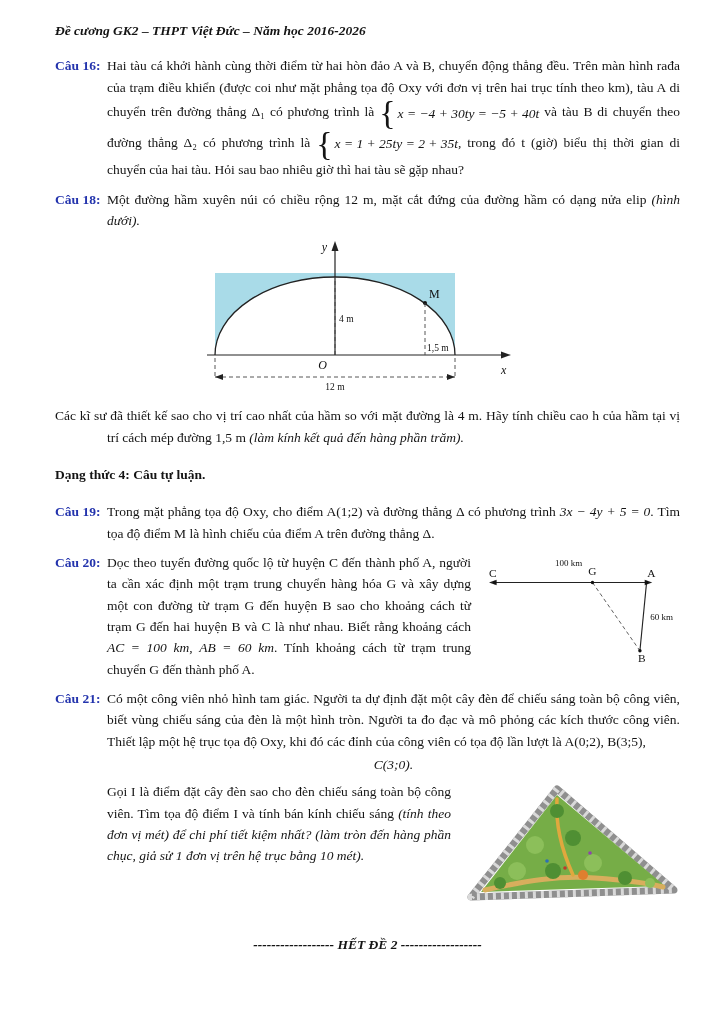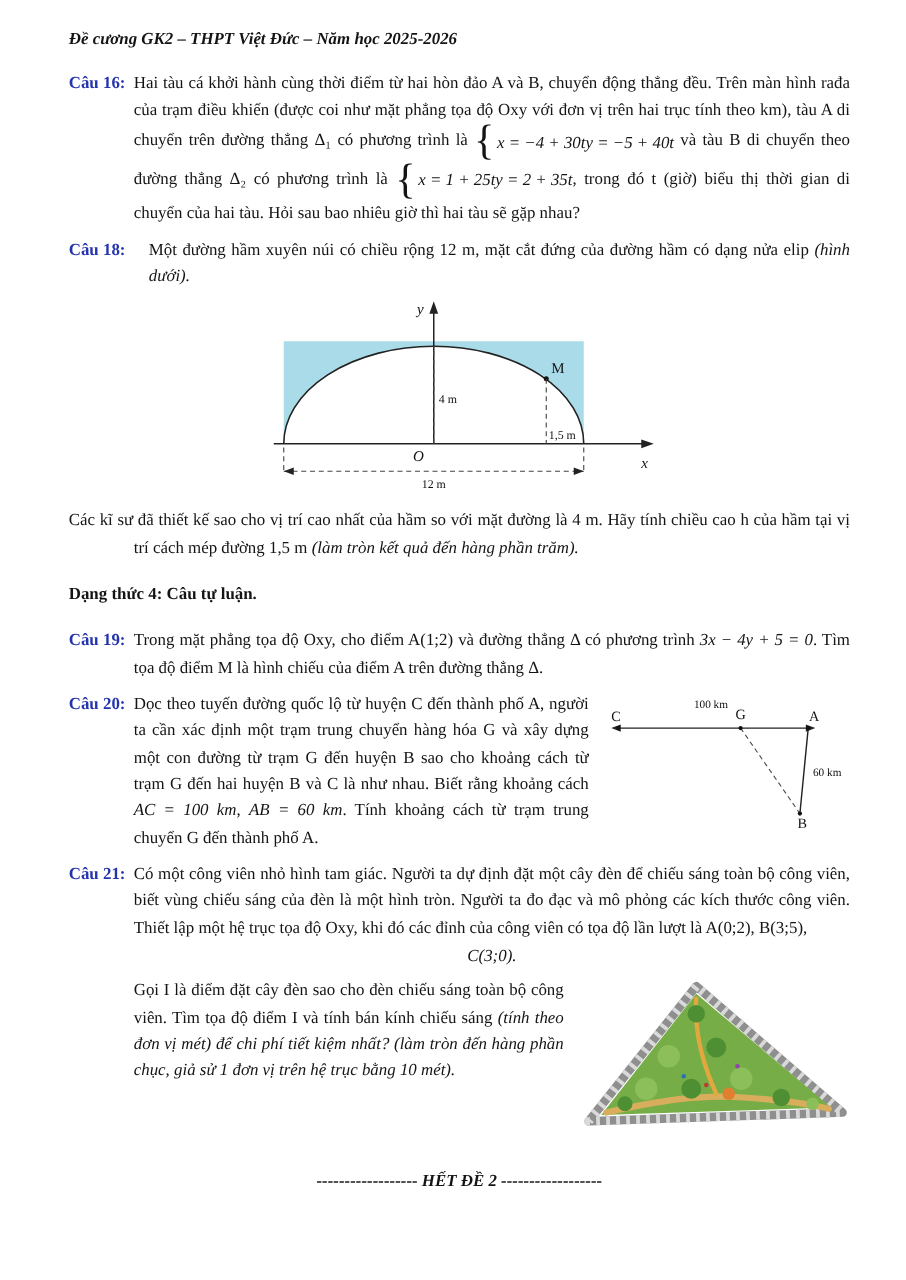--- a/index.html
+++ b/index.html
@@ -41,21 +41,21 @@
   svg .tree-dark { fill:var(--park_green_dark); }
   svg .tree-mid { fill:#8cbf5a; }
   svg .path-main { fill:none; stroke:var(--park_path); stroke-width:5; stroke-linecap:round; }
   svg .path-side { fill:none; stroke:#e0a83e; stroke-width:3.5; stroke-linecap:round; }
 </style>
 </head>
 <body>
 
 <div class="page">
 
-  <div class="doc-header">Đề cương GK2 – THPT Việt Đức – Năm học 2025-2026</div>
+  <div class="doc-header">Đề cương GK2 – THPT Việt Đức – Năm học 2016-2026</div>
 
   <div class="q">
     <div class="q-label">Câu 16:</div>
     <div class="q-body">
       <span>Hai tàu cá khởi hành cùng thời điểm từ hai hòn đảo A và B, chuyển động thẳng đều. Trên màn hình rađa của trạm điều khiển (được coi như mặt phẳng tọa độ Oxy với đơn vị trên hai trục tính theo km), tàu A di chuyển trên đường thẳng Δ₁ có phương trình là </span><span class="cases">
           <span class="brace">{</span>
           <span class="eqs">
             <span>x = −4 + 30t</span>
             <span>y = −5 + 40t</span>
           </span>
@@ -64,21 +64,21 @@
           <span class="brace">{</span>
           <span class="eqs">
             <span>x = 1 + 25t</span>
             <span>y = 2 + 35t</span>
           </span>
         </span><span>, trong đó t (giờ) biểu thị thời gian di chuyển của hai tàu. Hỏi sau bao nhiêu giờ thì hai tàu sẽ gặp nhau?</span>
     </div>
   </div>
 
 
-  <div class="q" style="margin-bottom:2px;gap:12px;">
+  <div class="q" style="margin-bottom:2px;">
     <div class="q-label">Câu 18:</div>
     <div class="q-body">
       <span>Một đường hầm xuyên núi có chiều rộng 12 m, mặt cắt đứng của đường hầm có dạng nửa elip </span><span class="it">(hình dưới).</span>
       <div class="fig-center">
         <svg viewBox="0 0 310 158" width="310" height="158">
           <rect class="sea" x="10" y="36" width="240" height="82"></rect>
           <path class="ellipse-fill" d="M 10 118 A 120 78 0 0 1 250 118 Z"></path>
           <path class="ellipse-arc" d="M 10 118 A 120 78 0 0 1 250 118"></path>
           <line class="axis" x1="2" y1="118" x2="300" y2="118"></line>
           <polygon class="solid" points="306,118 296,114.5 296,121.5"></polygon>
@@ -98,21 +98,21 @@
           <text class="lbl" x="224" y="61">M</text>
           <text class="lbl small" x="134" y="85">4 m</text>
           <text class="lbl small" x="222" y="114">1,5 m</text>
           <text class="lbl small" x="130" y="153" text-anchor="middle">12 m</text>
         </svg>
       </div>
     </div>
   </div>
 
   <div class="full-para">
-    <span>Các kĩ sư đã thiết kế sao cho vị trí cao nhất của hầm so với mặt đường là 4 m. Hãy tính chiều cao h của hầm tại vị trí cách mép đường 1,5 m </span><span class="it">(làm tròn kết quả đến hàng phần trăm).</span>
+    <span>Các kĩ sư đã thiết kế sao cho vị trí cao nhất của hầm so với mặt đường là 4 m. Hãy tính chiều cao h của hầm tại vị trí cách mép đường 1,5 m </span><span class="it">(làm kính kết quả đến hàng phần trăm).</span>
   </div>
 
   <div class="section-title">Dạng thức 4: Câu tự luận.</div>
 
   <div class="q">
     <div class="q-label">Câu 19:</div>
     <div class="q-body">
       <span>Trong mặt phẳng tọa độ Oxy, cho điểm A(1;2) và đường thẳng Δ có phương trình </span><span class="math">3x − 4y + 5 = 0</span><span>. Tìm tọa độ điểm M là hình chiếu của điểm A trên đường thẳng Δ.</span>
     </div>
   </div>

